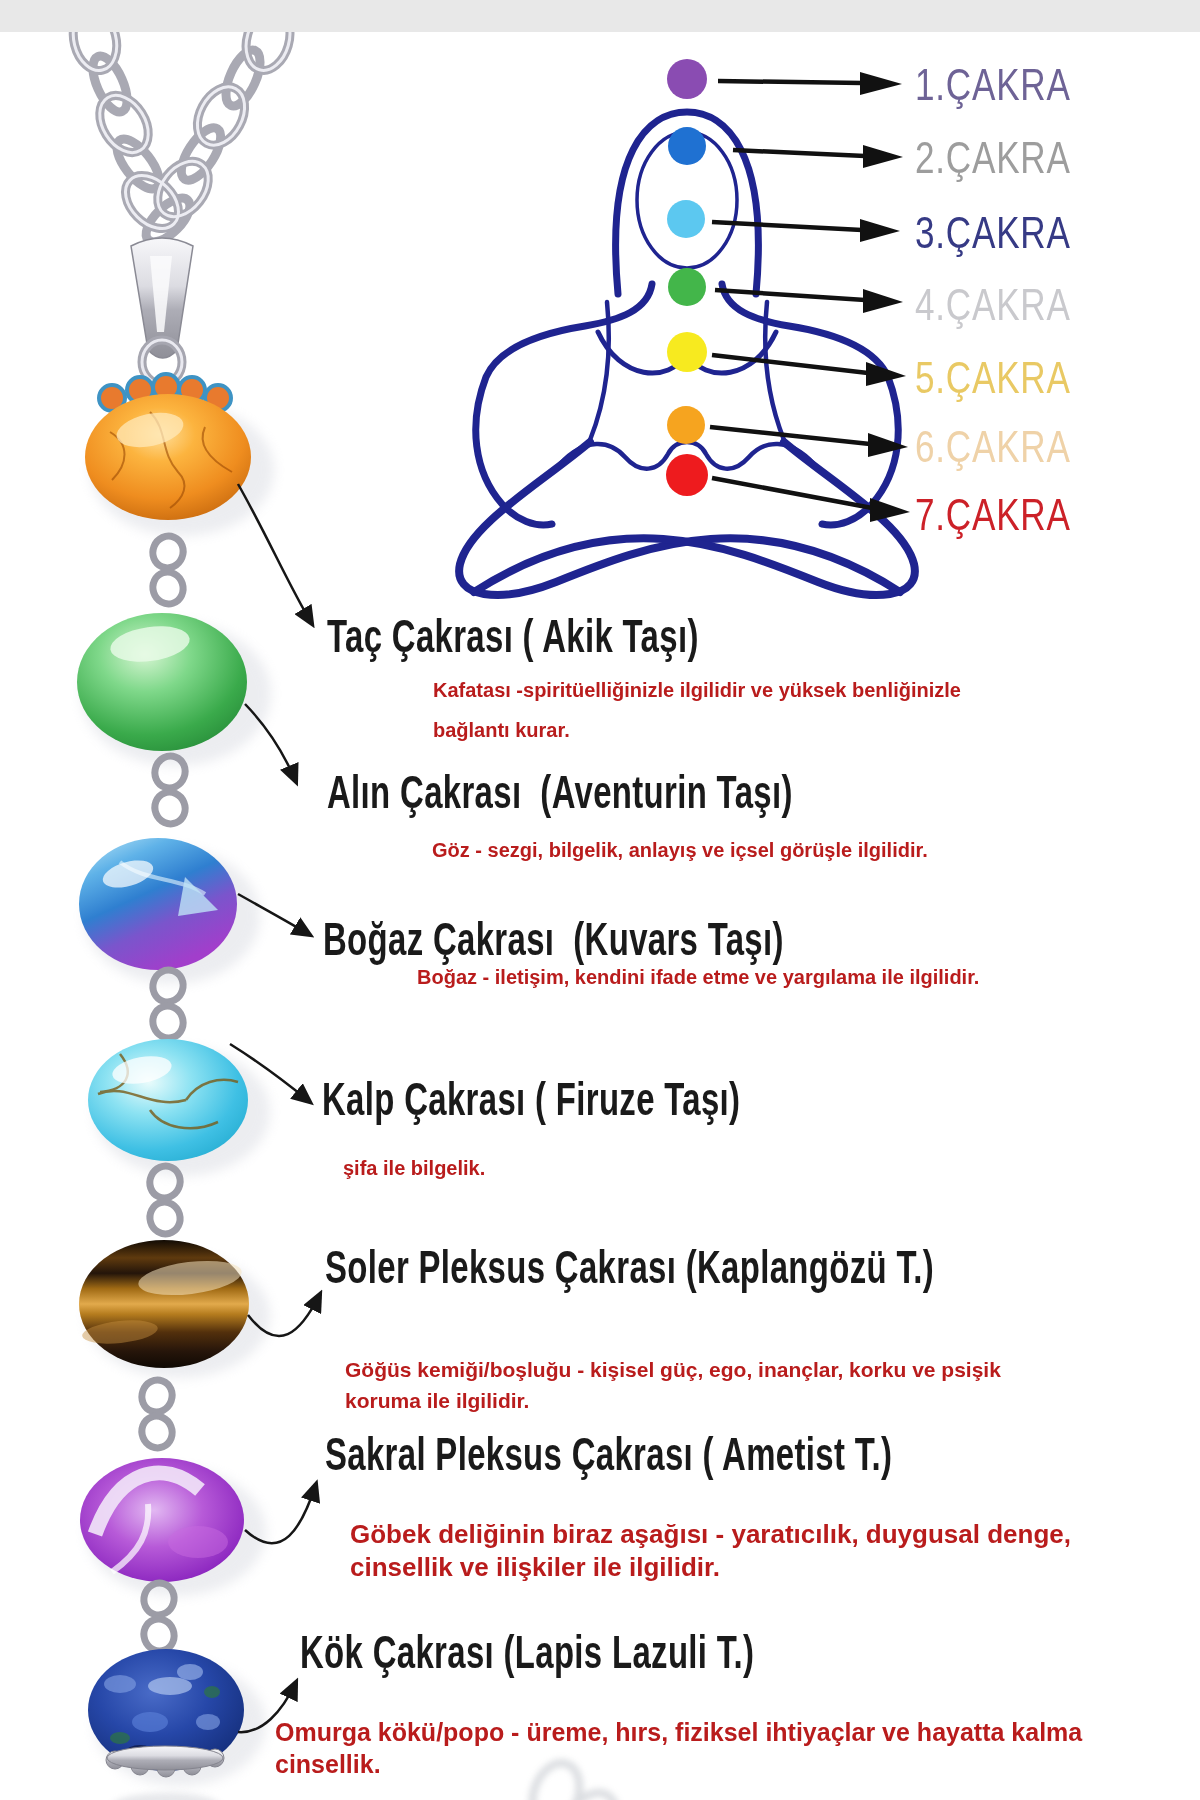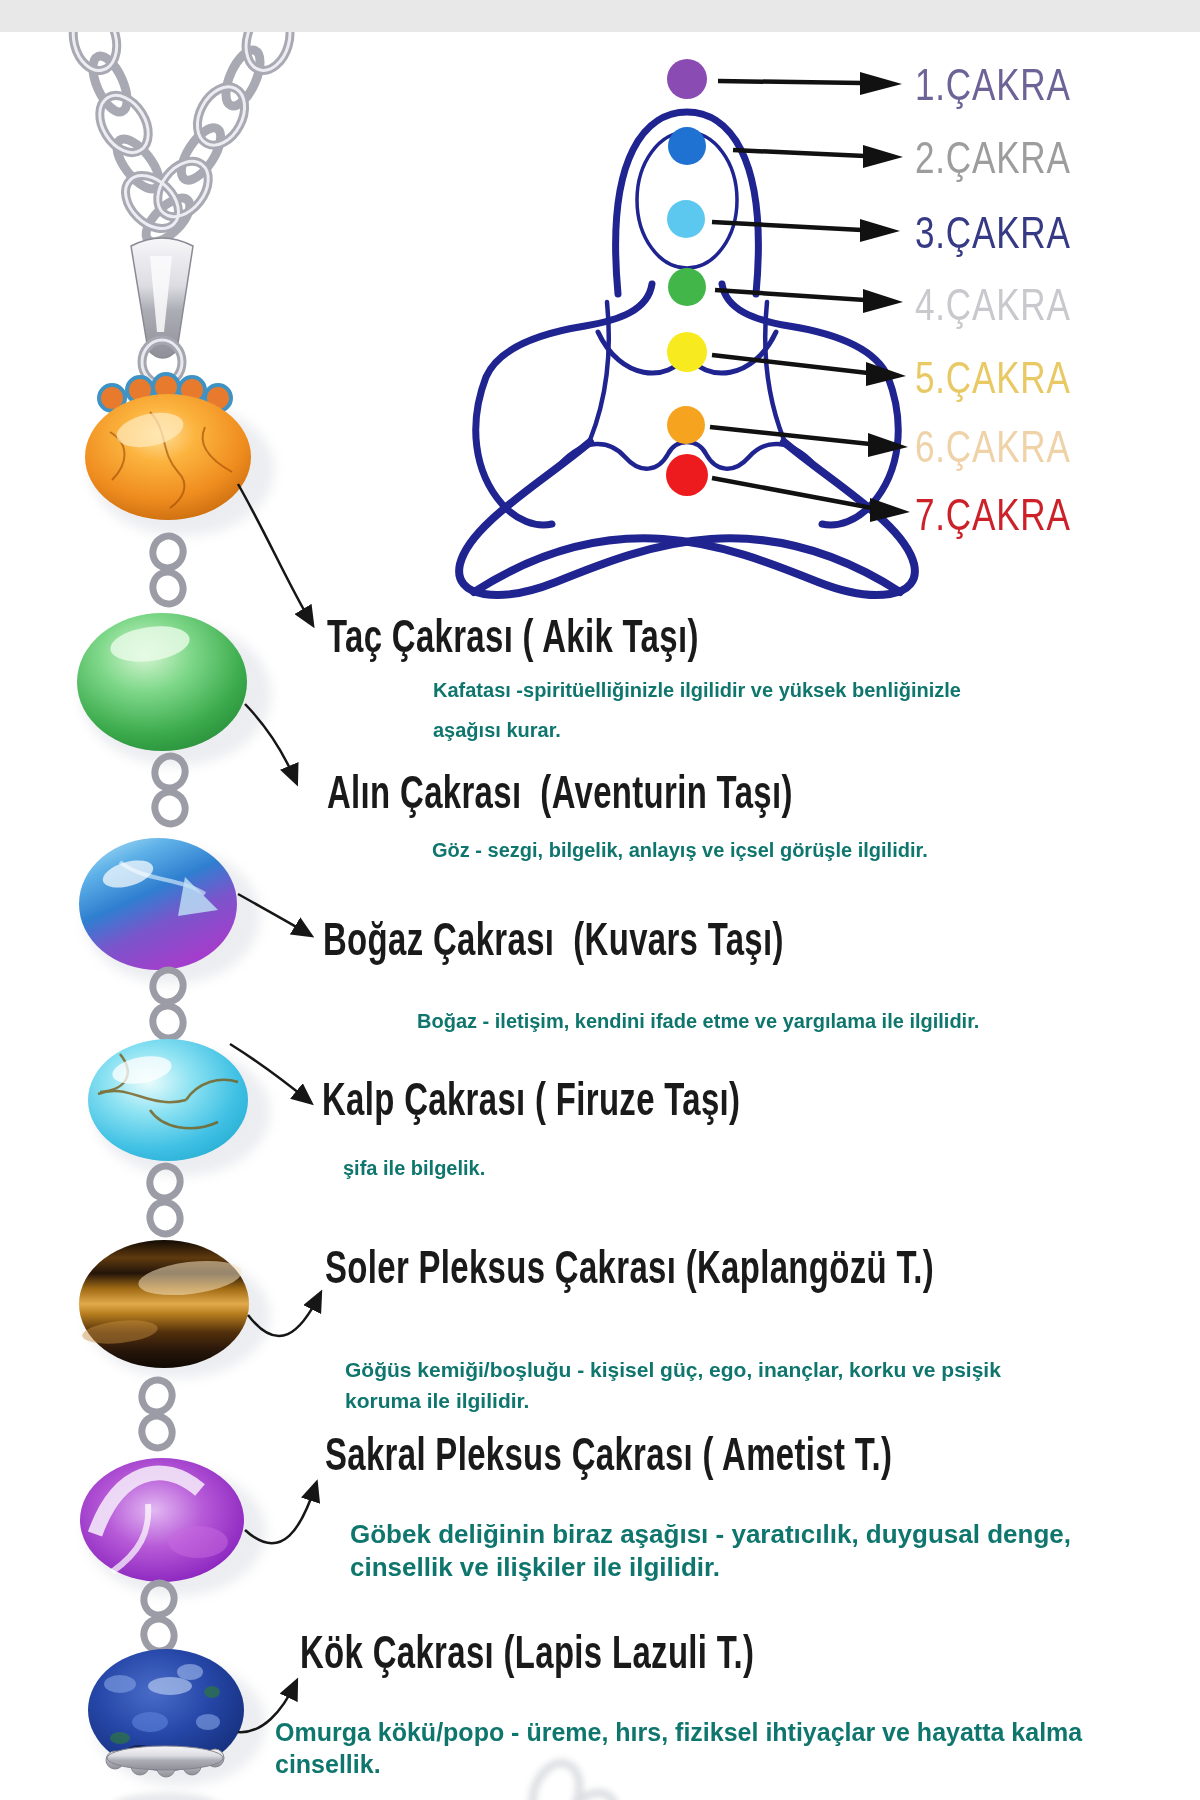--- a/index.html
+++ b/index.html
@@ -14,26 +14,26 @@
     transform:scaleX(.78);transform-origin:0 0;
   }
   .cl1{top:30px}.cl2{top:103px}.cl3{top:178px}.cl4{top:250px}
   .cl5{top:323px}.cl6{top:392px}.cl7{top:460px}
   .title{
     position:absolute;font-size:47px;font-weight:700;color:#1a1a1a;
     line-height:1;white-space:pre;letter-spacing:.5px;
     transform:scaleX(.70);transform-origin:0 0;
   }
   .desc{
-    position:absolute;font-weight:700;color:#0f766e;font-size:20px;
+    position:absolute;font-weight:700;color:#b91c1c;font-size:20px;
   }
   .desc div{white-space:nowrap;}
   .t1{left:327px;top:580px}.d1{left:433px;top:638px;line-height:40px}
   .t2{left:327px;top:736px}.d2{left:432px;top:803px;line-height:30px}
-  .t3{left:323px;top:883px}.d3{left:417px;top:974px;line-height:30px}
+  .t3{left:323px;top:883px}.d3{left:417px;top:930px;line-height:30px}
   .t4{left:322px;top:1043px}.d4{left:343px;top:1120px;line-height:33px}
   .t5{left:325px;top:1211px}.d5{left:345px;top:1322px;line-height:31px;font-size:21px}
   .t6{left:325px;top:1398px}.d6{left:350px;top:1486px;line-height:33px;font-size:26px}
   .t7{left:300px;top:1596px}.d7{left:275px;top:1684px;line-height:32px;font-size:25px}
 </style>
 </head>
 <body>
 
 <div id="canvas">
 
@@ -302,21 +302,21 @@
   <div class="cakra cl2" style="color: rgb(157, 157, 157);">2.ÇAKRA</div>
   <div class="cakra cl3" style="color: rgb(54, 58, 133);">3.ÇAKRA</div>
   <div class="cakra cl4" style="color: rgb(201, 201, 205);">4.ÇAKRA</div>
   <div class="cakra cl5" style="color: rgb(233, 201, 100);">5.ÇAKRA</div>
   <div class="cakra cl6" style="color: rgb(239, 210, 168);">6.ÇAKRA</div>
   <div class="cakra cl7" style="color: rgb(204, 33, 40);">7.ÇAKRA</div>
 
   <div class="title t1">Taç Çakrası ( Akik Taşı)</div>
   <div class="desc d1">
     <div>Kafatası -spiritüelliğinizle ilgilidir ve yüksek benliğinizle</div>
-    <div>aşağısı kurar.</div>
+    <div>bağlantı kurar.</div>
   </div>
 
   <div class="title t2">Alın Çakrası  (Aventurin Taşı)</div>
   <div class="desc d2">
     <div>Göz - sezgi, bilgelik, anlayış ve içsel görüşle ilgilidir.</div>
   </div>
 
   <div class="title t3">Boğaz Çakrası  (Kuvars Taşı)</div>
   <div class="desc d3">
     <div>Boğaz - iletişim, kendini ifade etme ve yargılama ile ilgilidir.</div>

